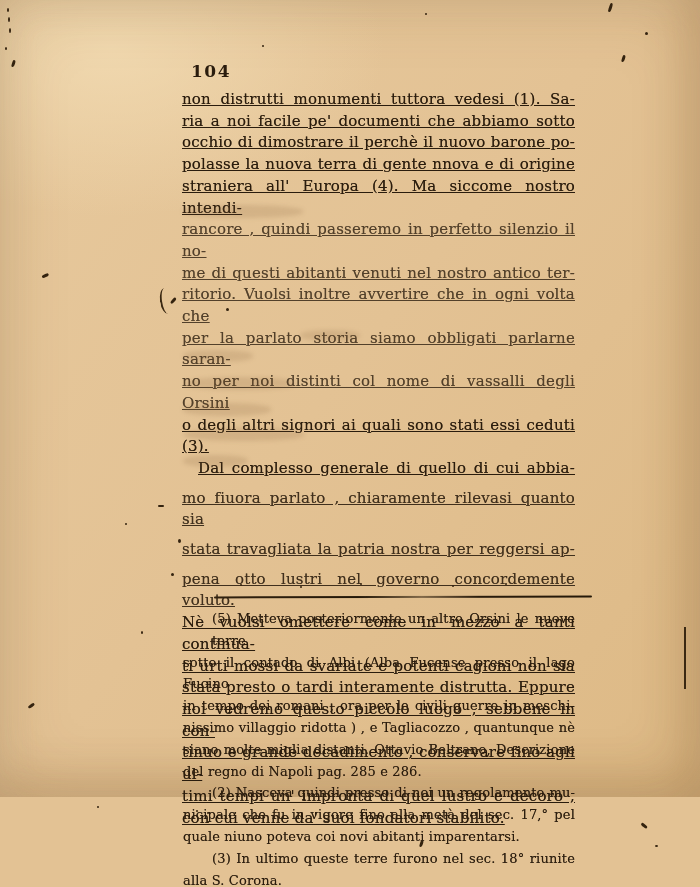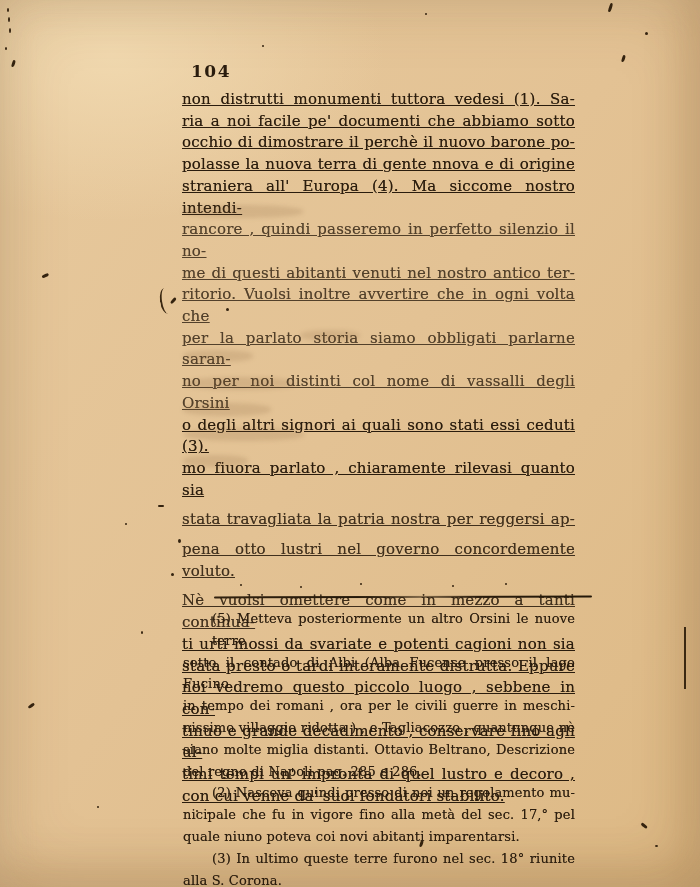--- a/index.html
+++ b/index.html
@@ -2,21 +2,21 @@
 <html><head>
 <meta charset="utf-8">
 <style>
   html,body{margin:0;padding:0;}
   body{
     width:700px;height:887px;overflow:hidden;
     font-family:"DejaVu Serif", serif;
     background:#e3c294;
   }
   .page{
-    position:absolute;left:0;top:0;width:700px;height:887px;
+    position:absolute;left:0;top:0;width:700px;height:797px;
     background:
       radial-gradient(ellipse 420px 260px at 16% 6%, rgba(242,219,178,.85) 0%, rgba(242,219,178,0) 65%),
       linear-gradient(128deg, #e7c99d 0%, #e3c294 48%, #ddb985 100%);
     box-shadow:
       inset 0 0 70px rgba(112,72,24,.20),
       inset -12px -16px 46px rgba(100,60,18,.17),
       inset 6px 4px 30px rgba(240,220,185,.25);
   }
   .page-number{
     position:absolute;left:191px;top:61px;
@@ -80,20 +80,21 @@
         <div class="text-line">polasse la nuova terra di gente nnova e di origine</div>
         <div class="text-line">straniera all' Europa (4). Ma siccome nostro intendi-</div>
         <div class="text-line">rancore , quindi passeremo in perfetto silenzio il no-</div>
         <div class="text-line">me di questi abitanti venuti nel nostro antico ter-</div>
         <div class="text-line">ritorio. Vuolsi inoltre avvertire che in ogni volta che</div>
         <div class="text-line">per la parlato storia siamo obbligati parlarne saran-</div>
         <div class="text-line">no per noi distinti col nome di vassalli degli Orsini</div>
         <div class="text-line">o degli altri signori ai quali sono stati essi ceduti (3).</div>
       </div>
       <div class="paragraph p1">
+        <div class="text-line indent-p">Dal complesso generale di quello di cui abbia-</div>
         <div class="text-line">mo fiuora parlato , chiaramente rilevasi quanto sia</div>
         <div class="text-line">stata travagliata la patria nostra per reggersi ap-</div>
         <div class="text-line">pena otto lustri nel governo concordemente voluto.</div>
         <div class="text-line">Nè vuolsi omettere come in mezzo a tanti continua-</div>
         <div class="text-line">ti urti mossi da svariate e potenti cagioni non sia</div>
         <div class="text-line">stata presto o tardi interamente distrutta. Eppure</div>
         <div class="text-line">noi vedremo questo piccolo luogo , sebbene in con-</div>
         <div class="text-line">tinuo e grande decadimento , conservare fino agli ul-</div>
         <div class="text-line">timi tempi un' impronta di quel lustro e decoro ,</div>
         <div class="text-line no-justify">con cui venne da' suoi fondatori stabilito.</div>

